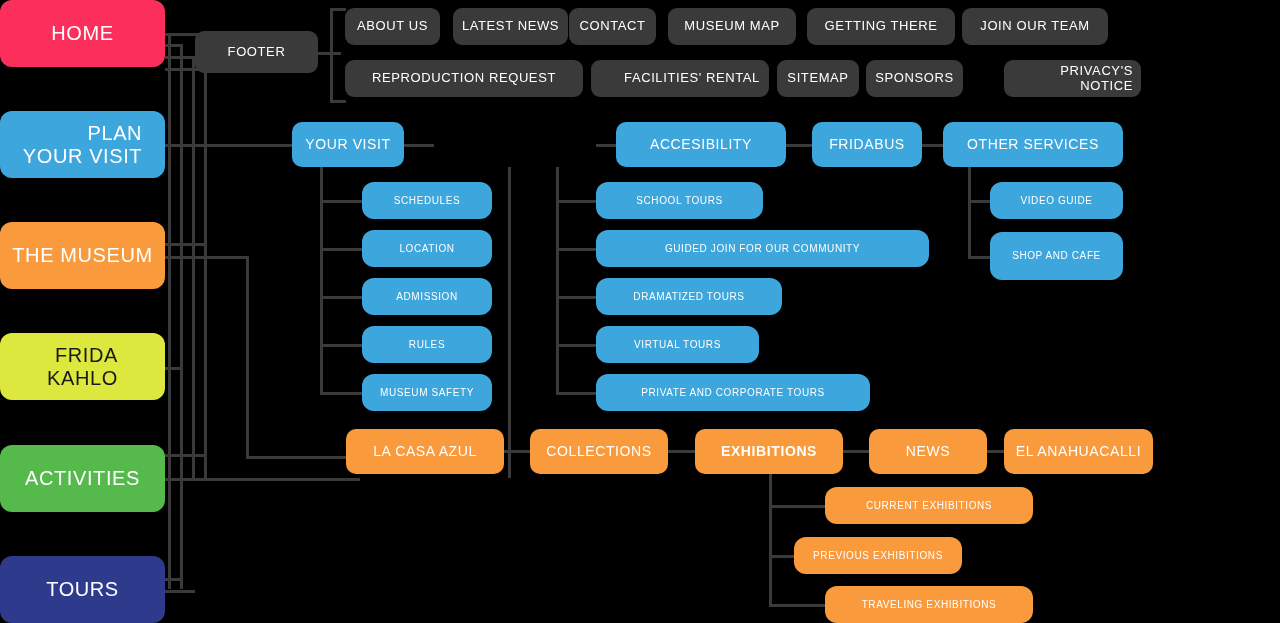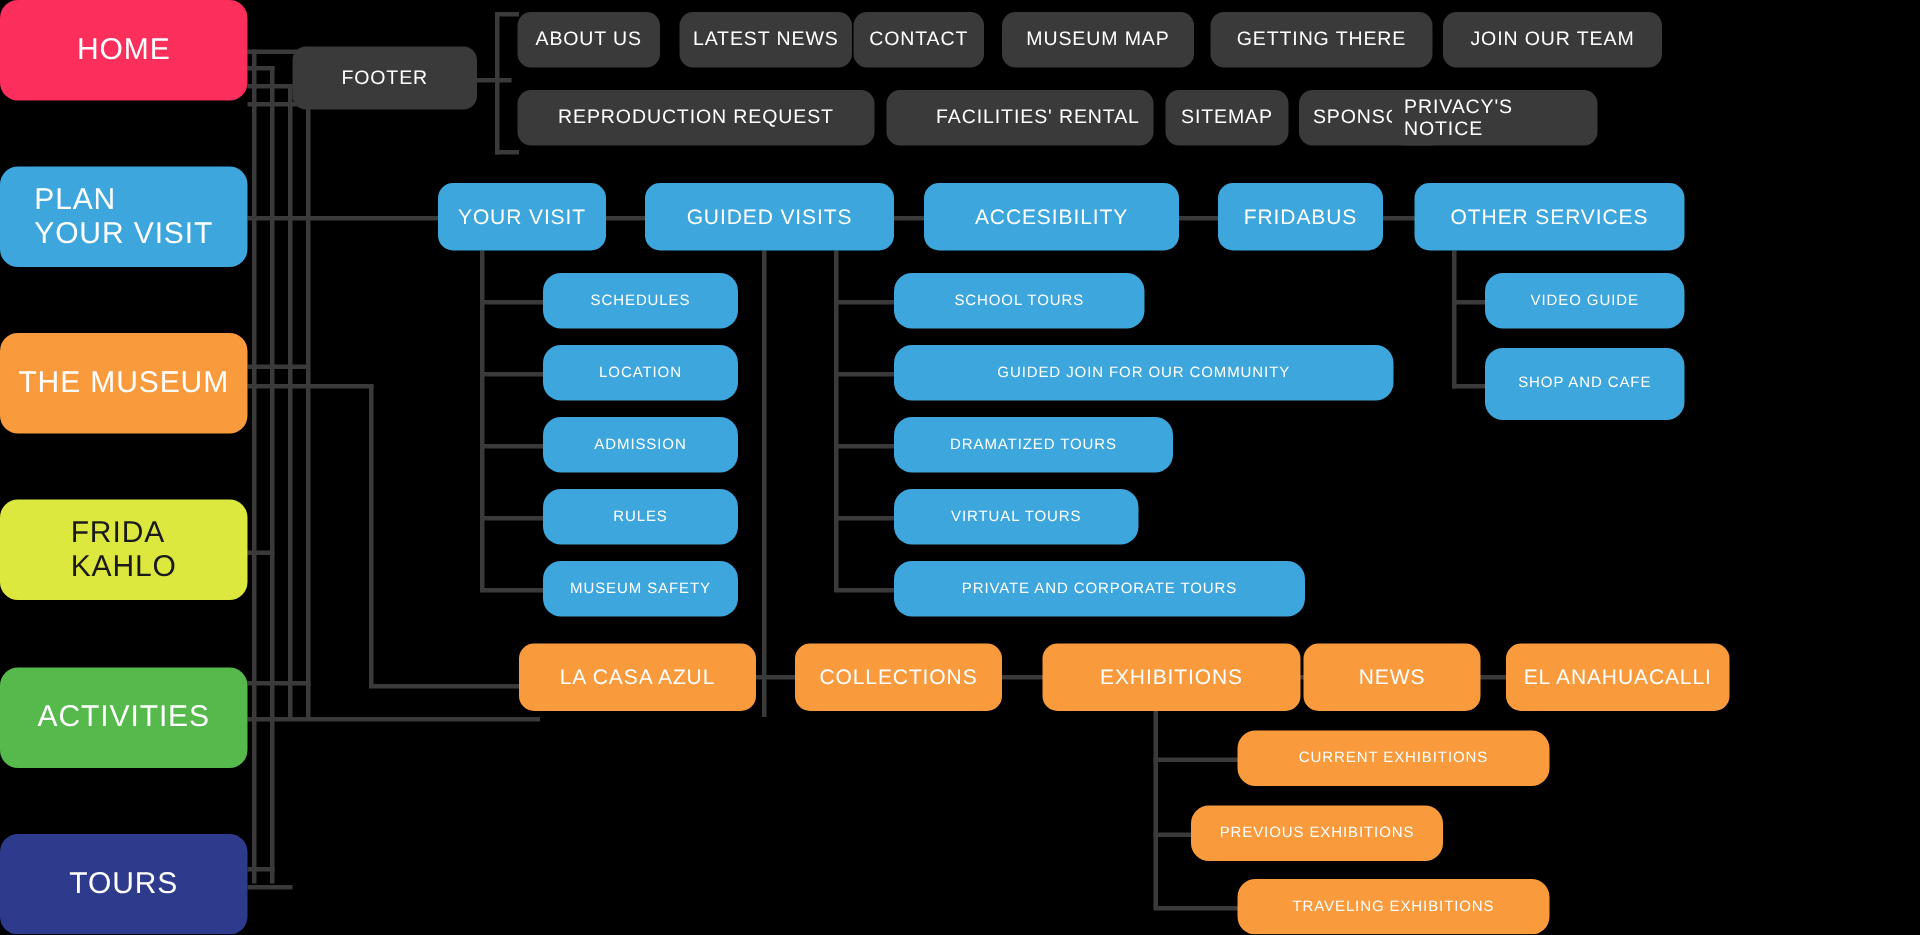--- a/index.html
+++ b/index.html
@@ -24,21 +24,21 @@
   .line.h { height: 3px; }
   .line.v { width: 3px; }
 
   
   .node {
     position: absolute;
     z-index: 5;
     display: flex;
     align-items: center;
     justify-content: center;
-    text-align: left;
+    text-align: right;
     border-radius: 10px;
     color: #ffffff;
     letter-spacing: 0.6px;
     line-height: 1.15;
     padding: 2px 8px;
     user-select: none;
     white-space: pre-line;
   }
   .node.big   { border-radius: 12px; font-size: 20px; }
   .node.lvl1  { font-size: 14px; border-radius: 10px; }
@@ -133,24 +133,23 @@
   <div class="node dark" style="left:453px; top:8px;  width:115px; height:37px;">LATEST NEWS</div>
   <div class="node dark" style="left:569px; top:8px;  width:87px;  height:37px;">CONTACT</div>
   <div class="node dark" style="left:668px; top:8px;  width:128px; height:37px;">MUSEUM MAP</div>
   <div class="node dark" style="left:807px; top:8px;  width:148px; height:37px;">GETTING THERE</div>
   <div class="node dark" style="left:962px; top:8px;  width:146px; height:37px;">JOIN OUR TEAM</div>
 
   <div class="node dark" style="left:345px; top:60px; width:238px; height:37px;">REPRODUCTION REQUEST</div>
   <div class="node dark" style="left:591px; top:60px; width:178px; height:37px;padding-left:32px;">FACILITIES' RENTAL</div>
   <div class="node dark" style="left:777px; top:60px; width:82px;  height:37px;">SITEMAP</div>
   <div class="node dark" style="left:866px; top:60px; width:97px;  height:37px;">SPONSORS</div>
-  <div class="node dark" style="left:928px; top:60px; width:137px; height:37px;">PRIVACY'S NOTICE</div>
+  <div class="node dark" style="left:1004px; top:60px; width:137px; height:37px;">PRIVACY'S NOTICE</div>
 
   <div class="node lvl1 blue" style="left:292px; top:122px; width:112px; height:45px;">YOUR VISIT</div>
-  <div class="node lvl1 blue" style="left:430px; top:122px; width:166px; height:45px;">GUIDED VISITS</div>
   <div class="node lvl1 blue" style="left:616px; top:122px; width:170px; height:45px;">ACCESIBILITY</div>
   <div class="node lvl1 blue" style="left:812px; top:122px; width:110px; height:45px;">FRIDABUS</div>
   <div class="node lvl1 blue" style="left:943px; top:122px; width:180px; height:45px;">OTHER SERVICES</div>
 
   <div class="node lvl2 blue" style="left:362px; top:182px; width:130px; height:37px;">SCHEDULES</div>
   <div class="node lvl2 blue" style="left:362px; top:230px; width:130px; height:37px;">LOCATION</div>
   <div class="node lvl2 blue" style="left:362px; top:278px; width:130px; height:37px;">ADMISSION</div>
   <div class="node lvl2 blue" style="left:362px; top:326px; width:130px; height:37px;">RULES</div>
   <div class="node lvl2 blue" style="left:362px; top:374px; width:130px; height:37px;">MUSEUM SAFETY</div>
 
@@ -158,21 +157,21 @@
   <div class="node lvl2 blue" style="left:596px; top:230px; width:333px; height:37px;">GUIDED JOIN FOR OUR COMMUNITY</div>
   <div class="node lvl2 blue" style="left:596px; top:278px; width:186px; height:37px;">DRAMATIZED TOURS</div>
   <div class="node lvl2 blue" style="left:596px; top:326px; width:163px; height:37px;">VIRTUAL TOURS</div>
   <div class="node lvl2 blue" style="left:596px; top:374px; width:274px; height:37px;">PRIVATE AND CORPORATE TOURS</div>
 
   <div class="node lvl2 blue" style="left:990px; top:182px; width:133px; height:37px;">VIDEO GUIDE</div>
   <div class="node lvl2 blue" style="left:990px; top:232px; width:133px; height:48px;">SHOP AND CAFE</div>
 
   <div class="node lvl1 orange" style="left:346px; top:429px; width:158px; height:45px;">LA CASA AZUL</div>
   <div class="node lvl1 orange" style="left:530px; top:429px; width:138px; height:45px;">COLLECTIONS</div>
-  <div class="node lvl1 orange" style="left:695px; top:429px; width:172px; height:45px;">EXHIBITIONS</div>
+  <div class="node lvl1 orange" style="left:695px; top:429px; width:148px; height:45px;font-weight:bold;">EXHIBITIONS</div>
   <div class="node lvl1 orange" style="left:869px; top:429px; width:118px; height:45px;">NEWS</div>
   <div class="node lvl1 orange" style="left:1004px; top:429px; width:149px; height:45px;">EL ANAHUACALLI</div>
 
   <div class="node lvl2 orange" style="left:825px; top:487px; width:208px; height:37px;">CURRENT EXHIBITIONS</div>
   <div class="node lvl2 orange" style="left:794px; top:537px; width:168px; height:37px;">PREVIOUS EXHIBITIONS</div>
   <div class="node lvl2 orange" style="left:825px; top:586px; width:208px; height:37px;">TRAVELING EXHIBITIONS</div>
 
 </div>
 
 </body></html>

